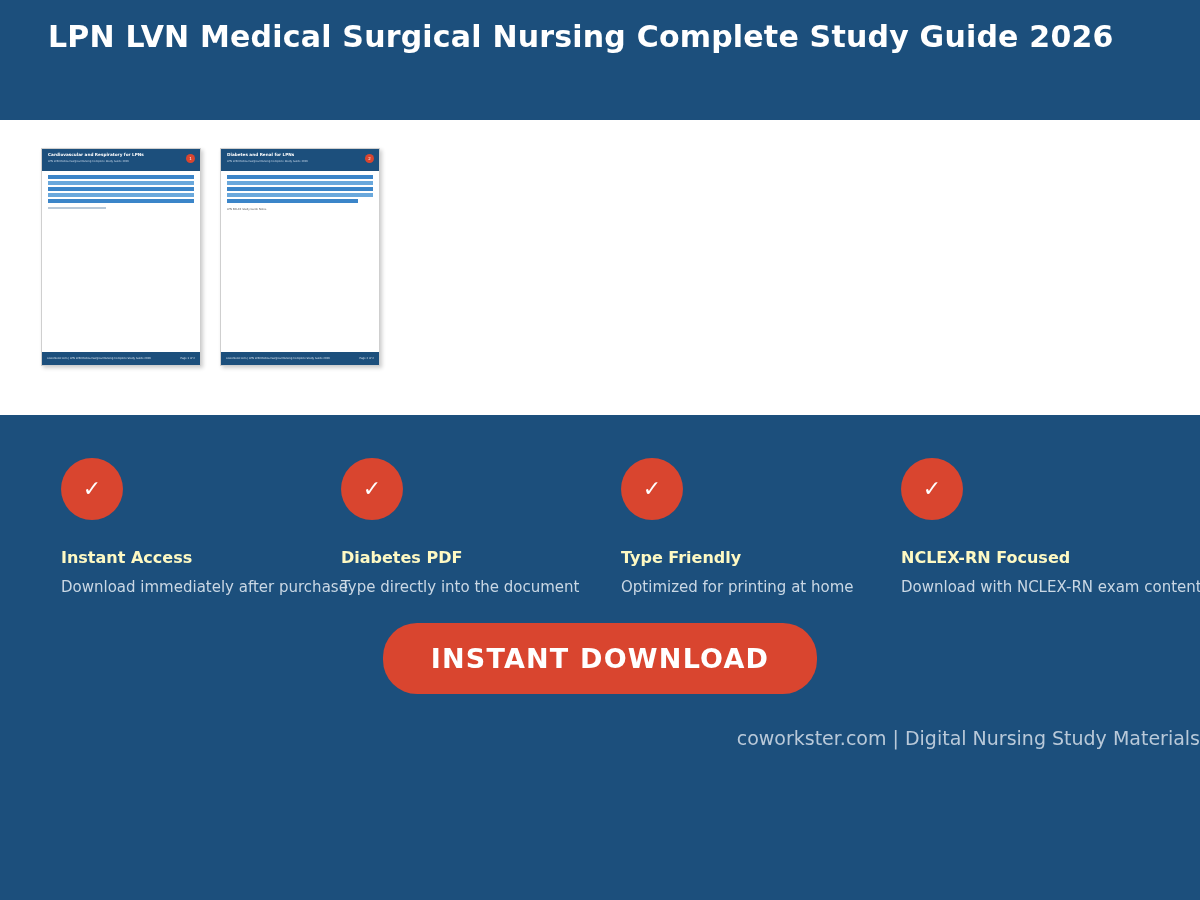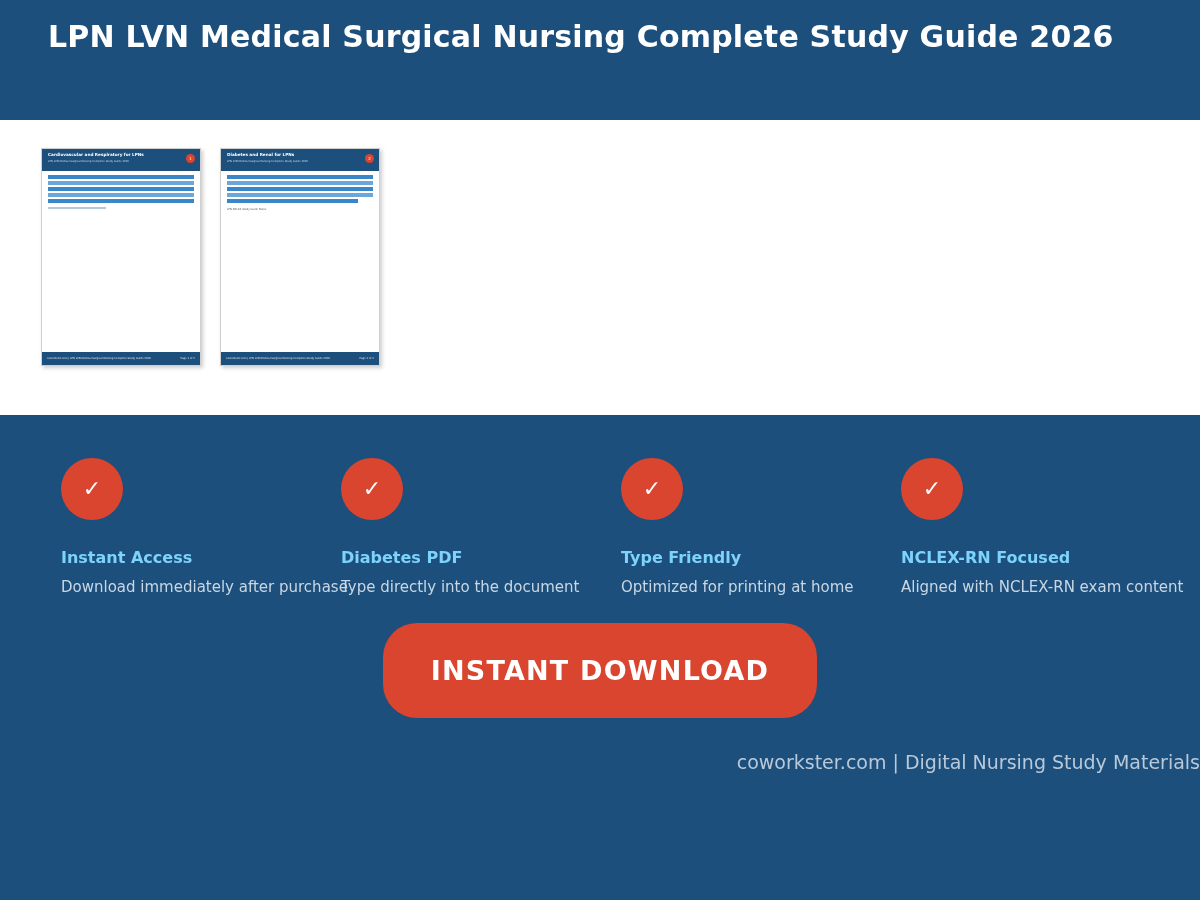--- a/index.html
+++ b/index.html
@@ -141,21 +141,21 @@
     width: 62px;
     height: 62px;
     border-radius: 50%;
     background: #d9452f;
     color: #ffffff;
     font-size: 22px;
     line-height: 62px;
     text-align: center;
   }
   .feature-title {
-    color: #7dd3fc;
+    color: #fef9c3;
     font-size: 16px;
     font-weight: bold;
     margin-top: 28px;
     white-space: nowrap;
   }
   .feature-desc {
     color: #c9d7e4;
     font-size: 15px;
     margin-top: 11px;
     white-space: nowrap;
@@ -165,21 +165,21 @@
     text-align: center;
     margin-top: 27px;
   }
   .cta-button {
     display: inline-block;
     background: #d9452f;
     color: #ffffff;
     font-size: 27px;
     font-weight: bold;
     letter-spacing: 1.2px;
-    padding: 32px 48px;
+    padding: 20px 48px;
     border: none;
     border-radius: 34px;
     cursor: pointer;
     font-family: "DejaVu Sans", sans-serif;
   }
   .footer-note {
     text-align: right;
     color: #b9c9d9;
     font-size: 19px;
     margin-top: 33px;
@@ -255,21 +255,21 @@
 
     <div class="feature">
       <div class="feature-badge">✓</div>
       <div class="feature-title">Type Friendly</div>
       <div class="feature-desc">Optimized for printing at home</div>
     </div>
 
     <div class="feature">
       <div class="feature-badge">✓</div>
       <div class="feature-title">NCLEX-RN Focused</div>
-      <div class="feature-desc">Aligned with NCLEX-RN exam content</div>
+      <div class="feature-desc">Download with NCLEX-RN exam content</div>
     </div>
 
   </div>
 
   <div class="cta-wrap">
     <button class="cta-button">INSTANT DOWNLOAD</button>
   </div>
 
   <div class="footer-note">coworkster.com | Digital Nursing Study Materials</div>
 

